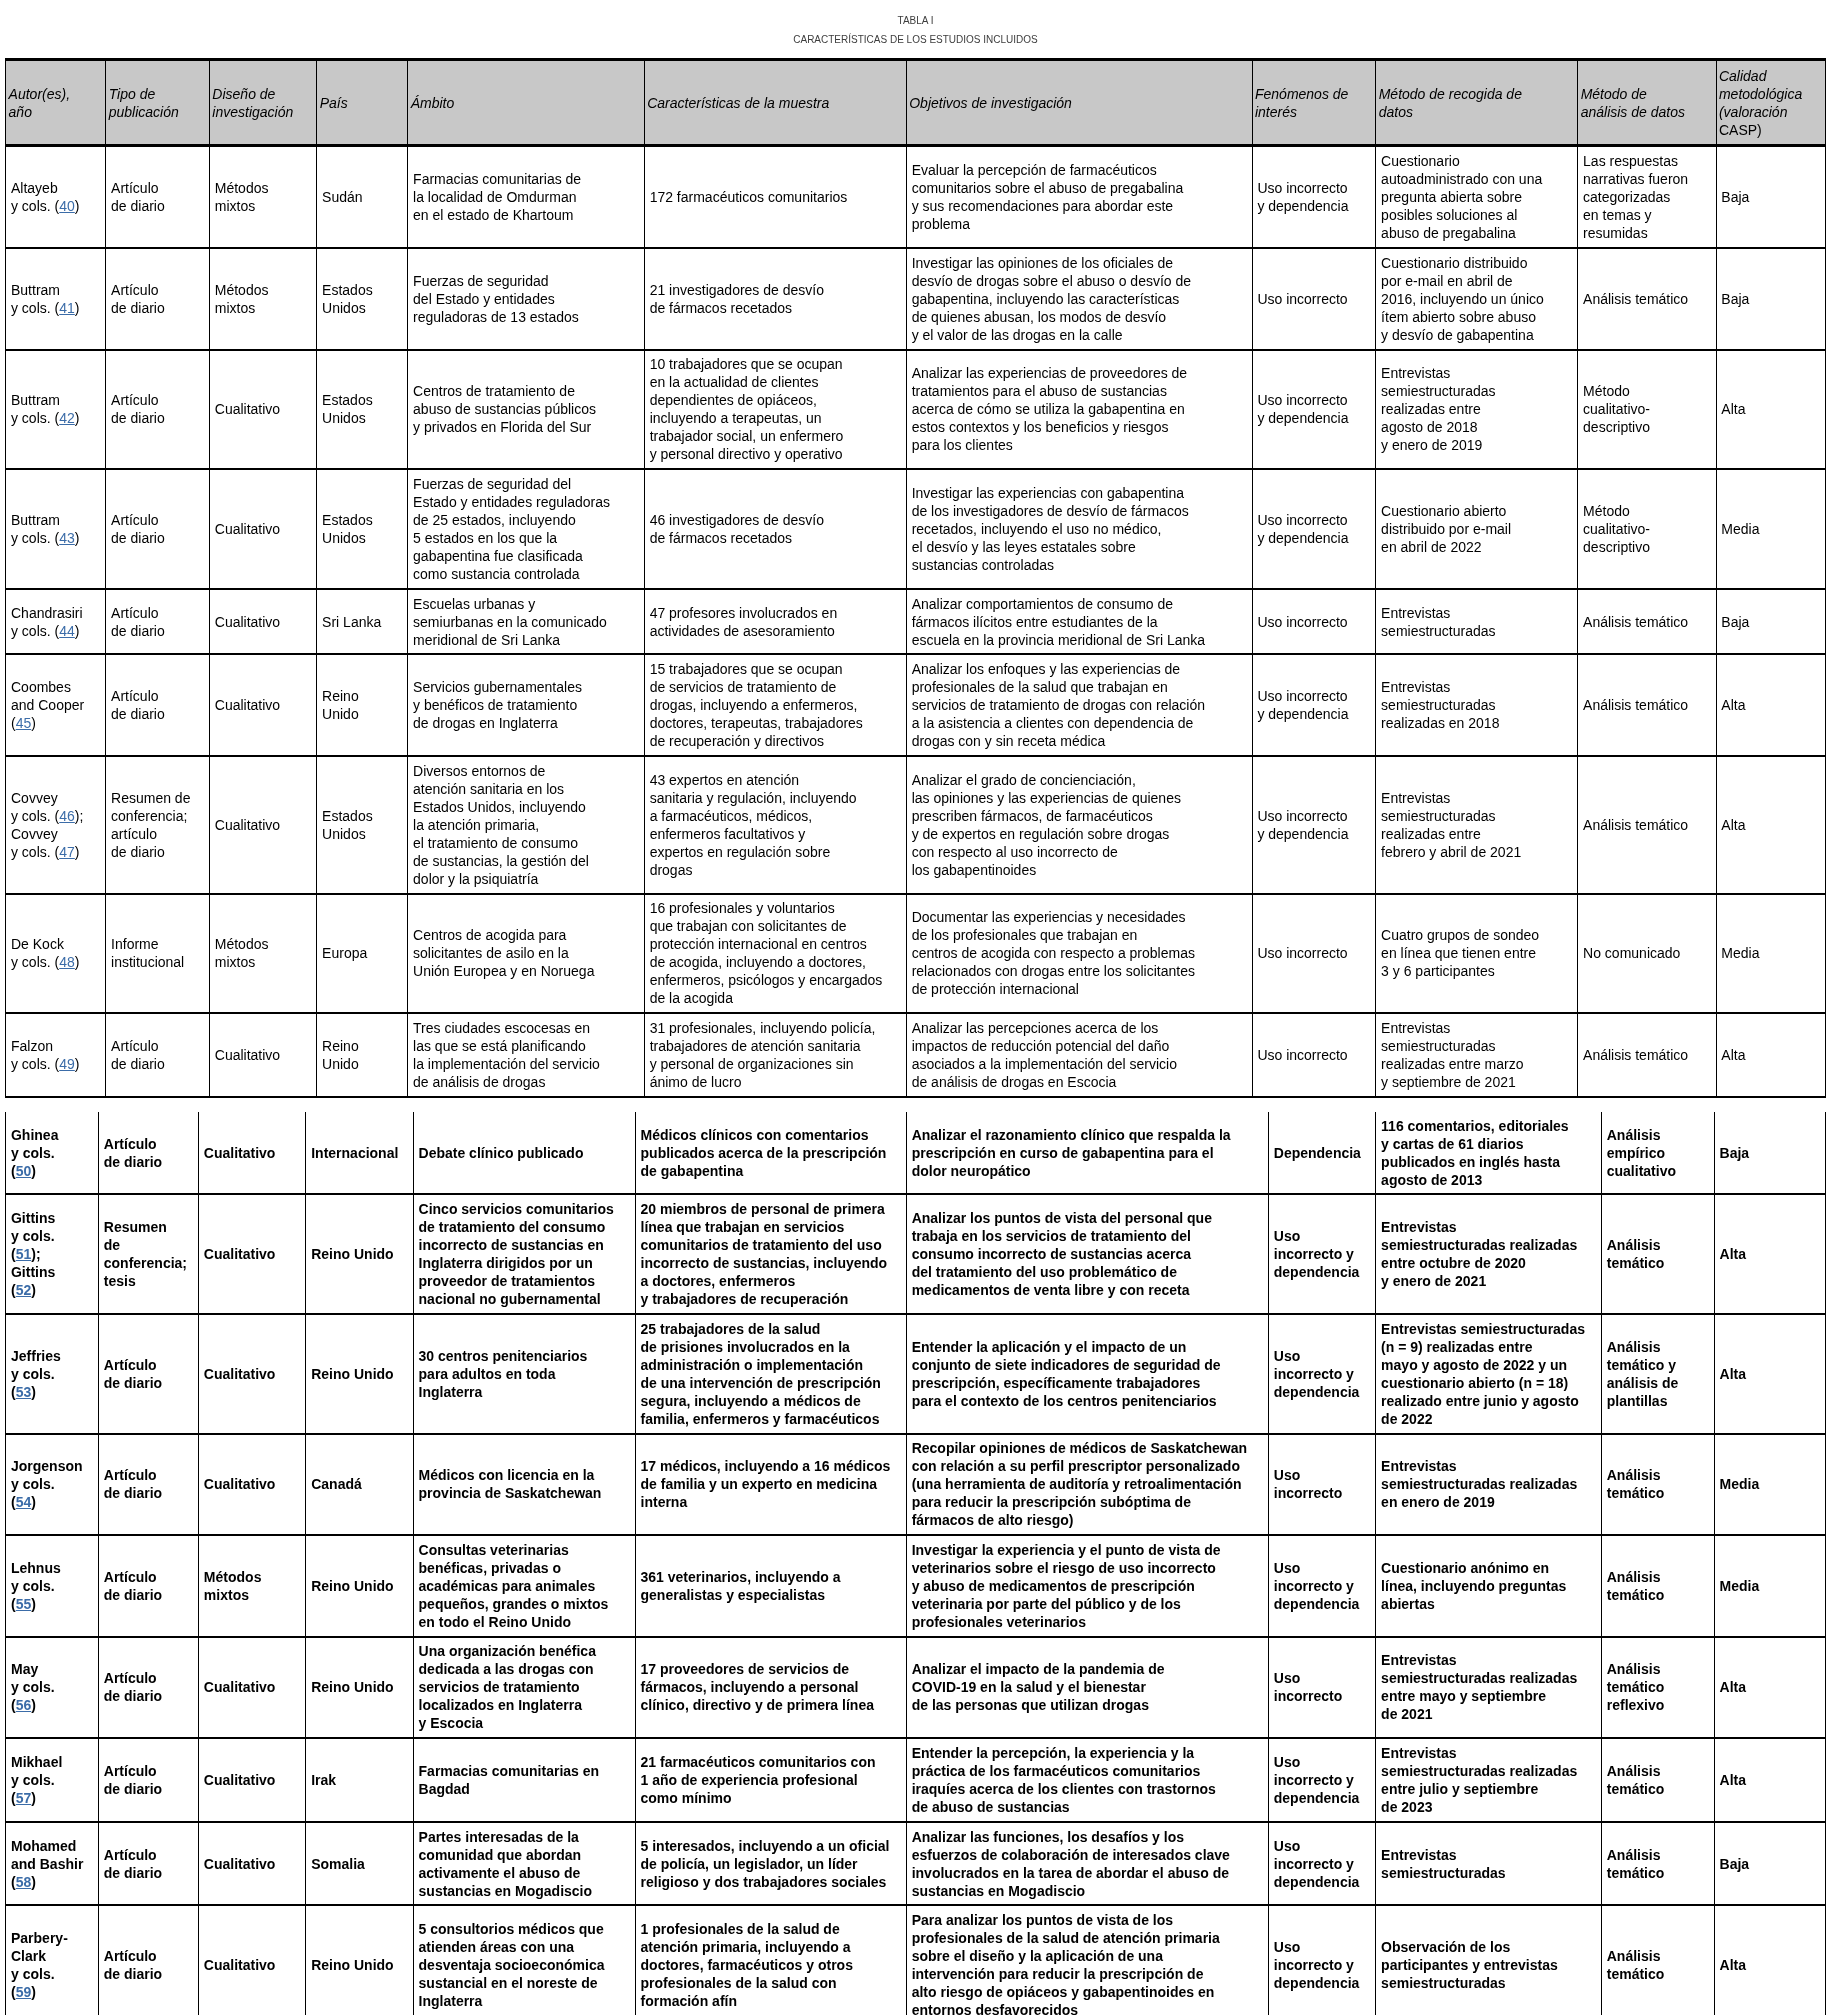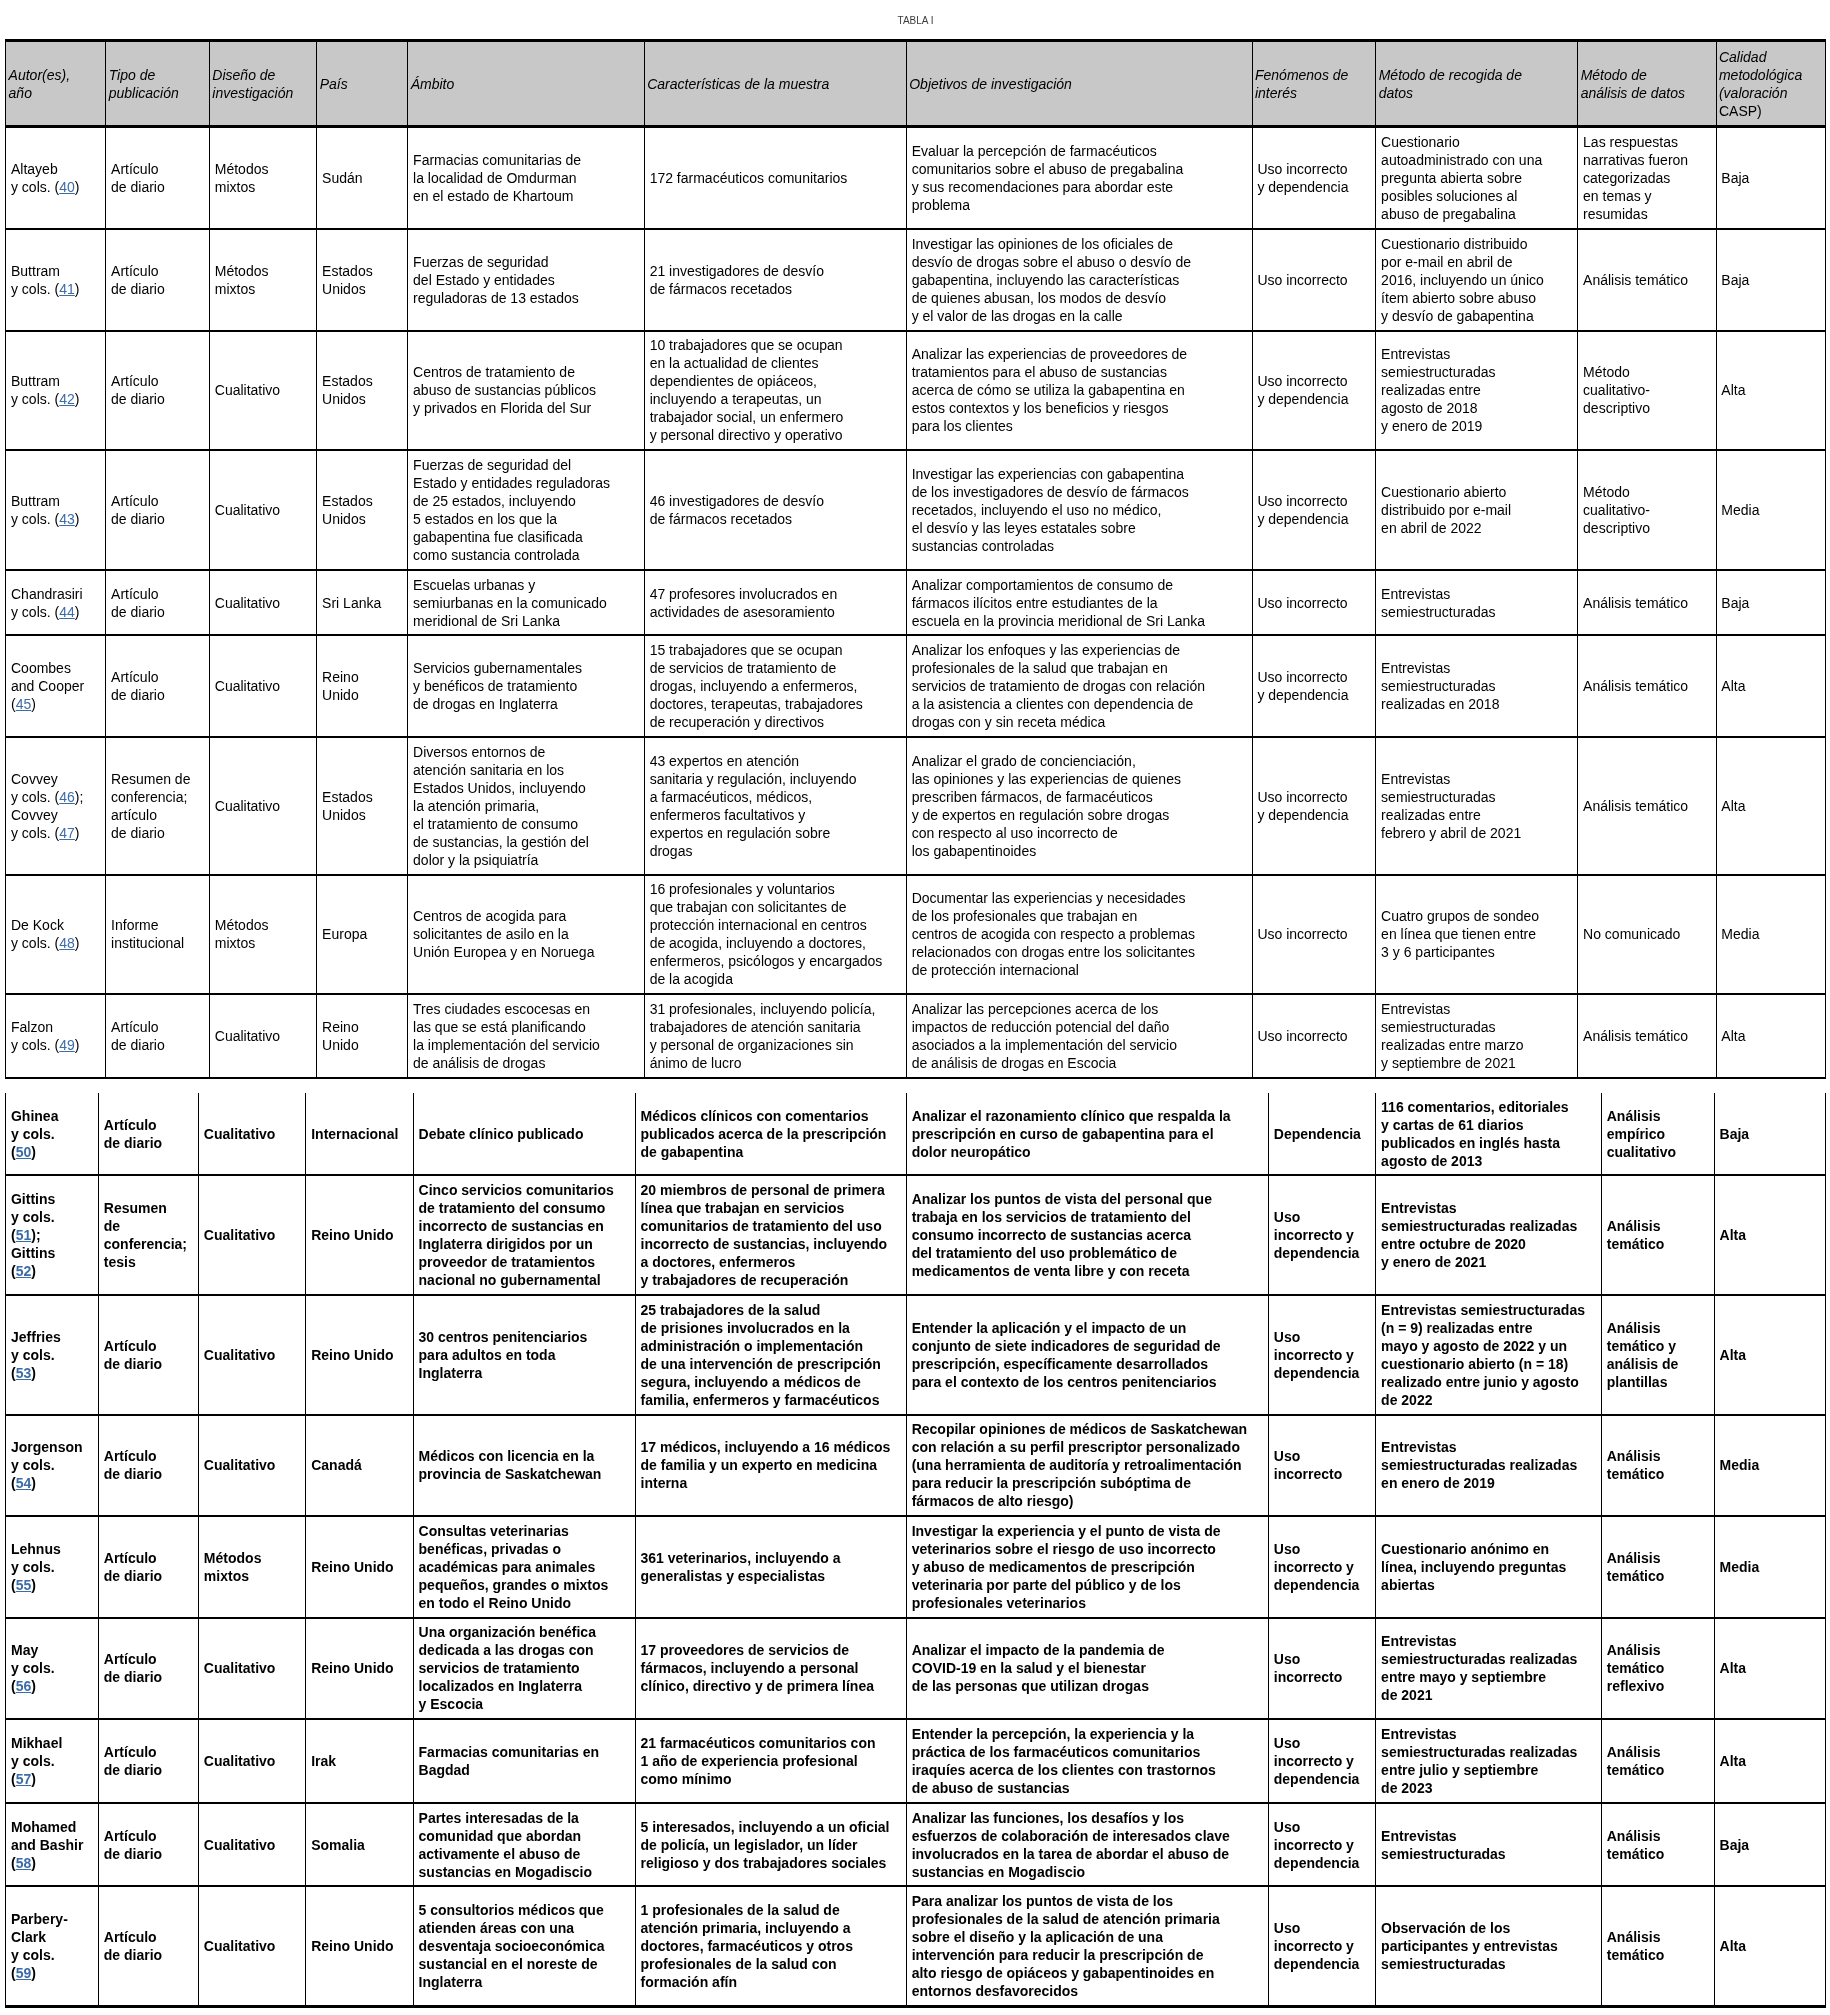--- a/index.html
+++ b/index.html
@@ -67,20 +67,21 @@
     cursor:pointer;
   }
 </style>
 </head>
 <body>
 
 <div class="page">
 
   <div class="caption">
     <div>TABLA I</div>
+    <div>CARACTERÍSTICAS DE LOS ESTUDIOS INCLUIDOS</div>
   </div>
 
   <table class="tbl part1">
     <colgroup>
       <col style="width:5.5%">
         <col style="width:5.7%">
         <col style="width:5.9%">
       <col style="width:5.0%">
         <col style="width:13.0%">
         <col style="width:14.4%">
@@ -481,21 +482,21 @@
 para adultos en toda
 Inglaterra</td>
           <td>25 trabajadores de la salud
 de prisiones involucrados en la
 administración o implementación
 de una intervención de prescripción
 segura, incluyendo a médicos de
 familia, enfermeros y farmacéuticos</td>
           <td>Entender la aplicación y el impacto de un
 conjunto de siete indicadores de seguridad de
-prescripción, específicamente desarrollados
+prescripción, específicamente trabajadores
 para el contexto de los centros penitenciarios</td>
           <td>Uso
 incorrecto y
 dependencia</td>
           <td>Entrevistas semiestructuradas
 (n = 9) realizadas entre
 mayo y agosto de 2022 y un
 cuestionario abierto (n = 18)
 realizado entre junio y agosto
 de 2022</td>

